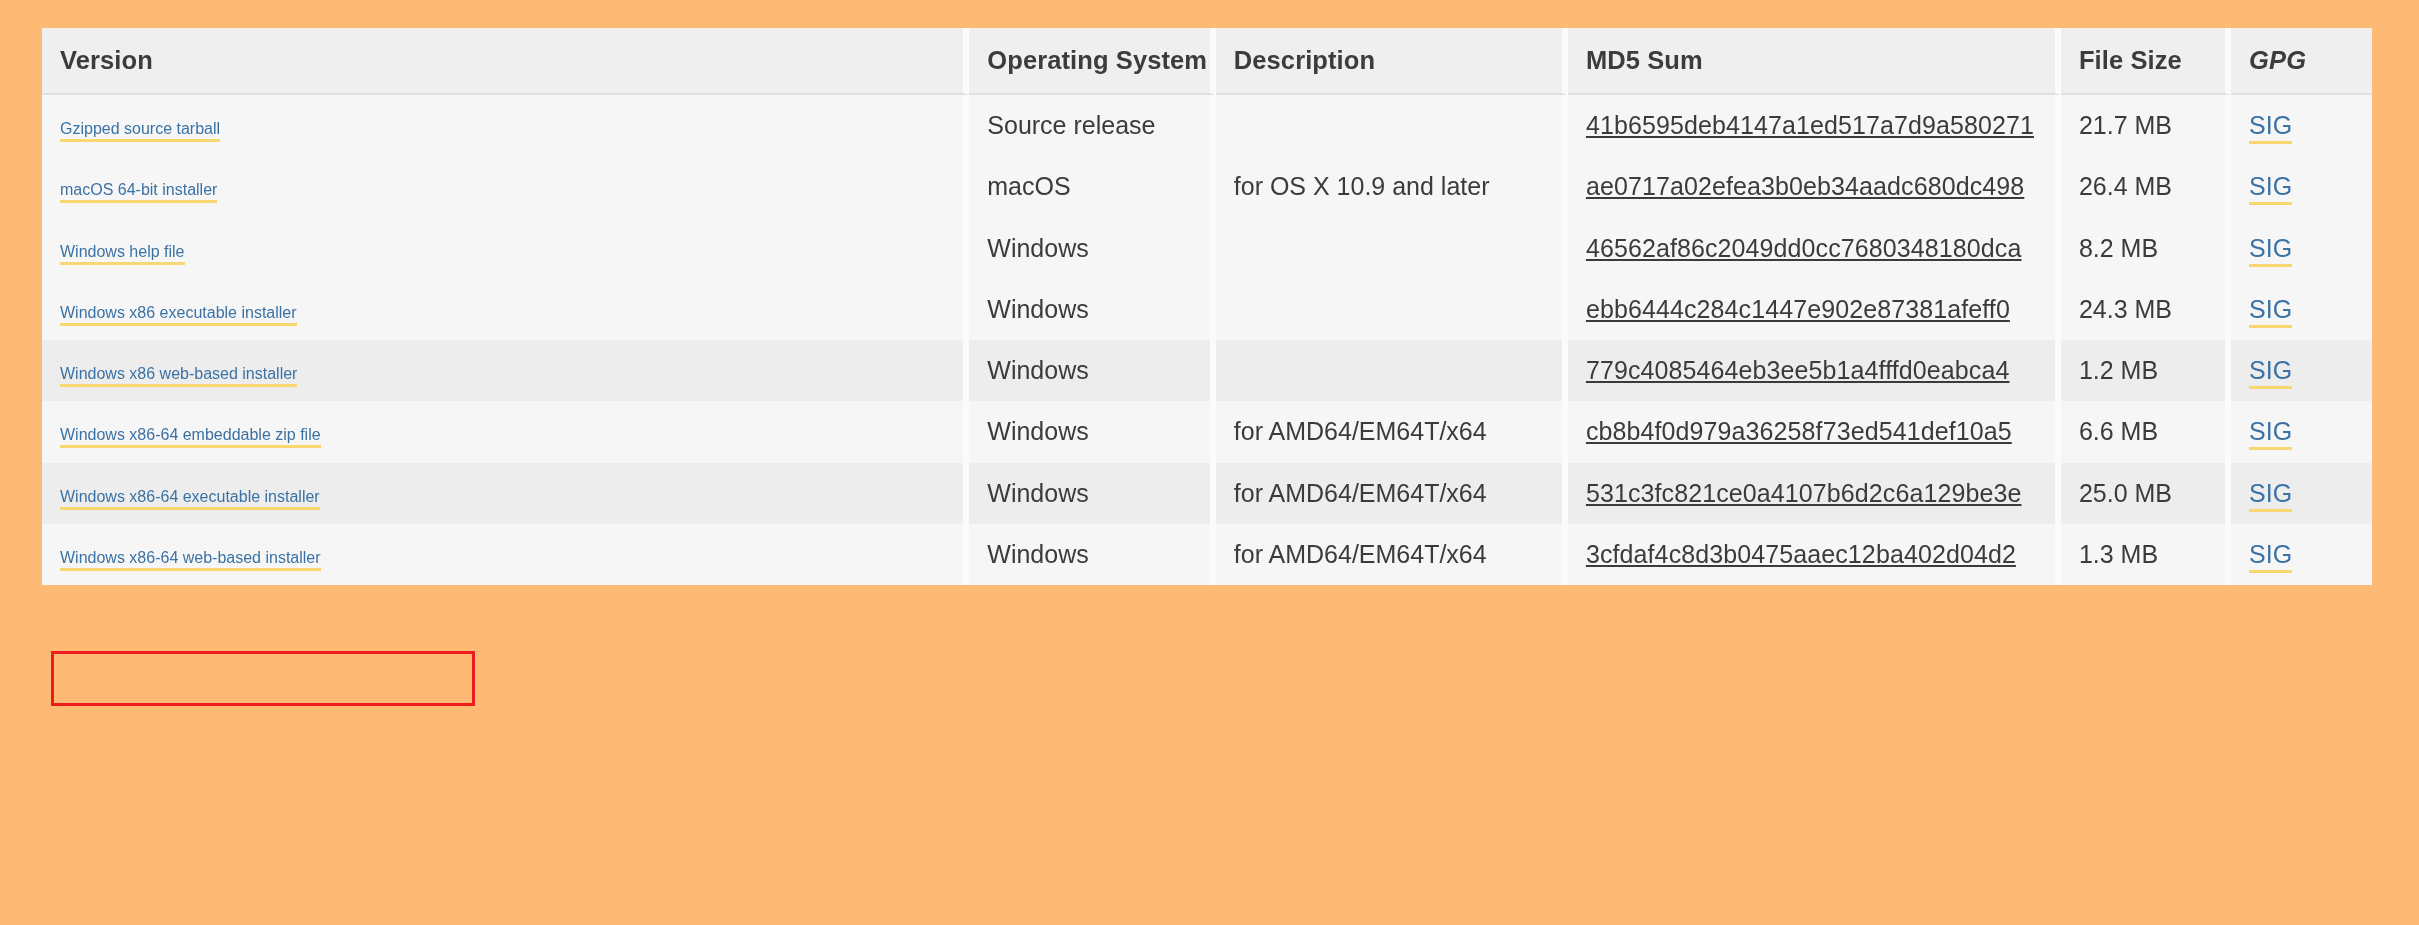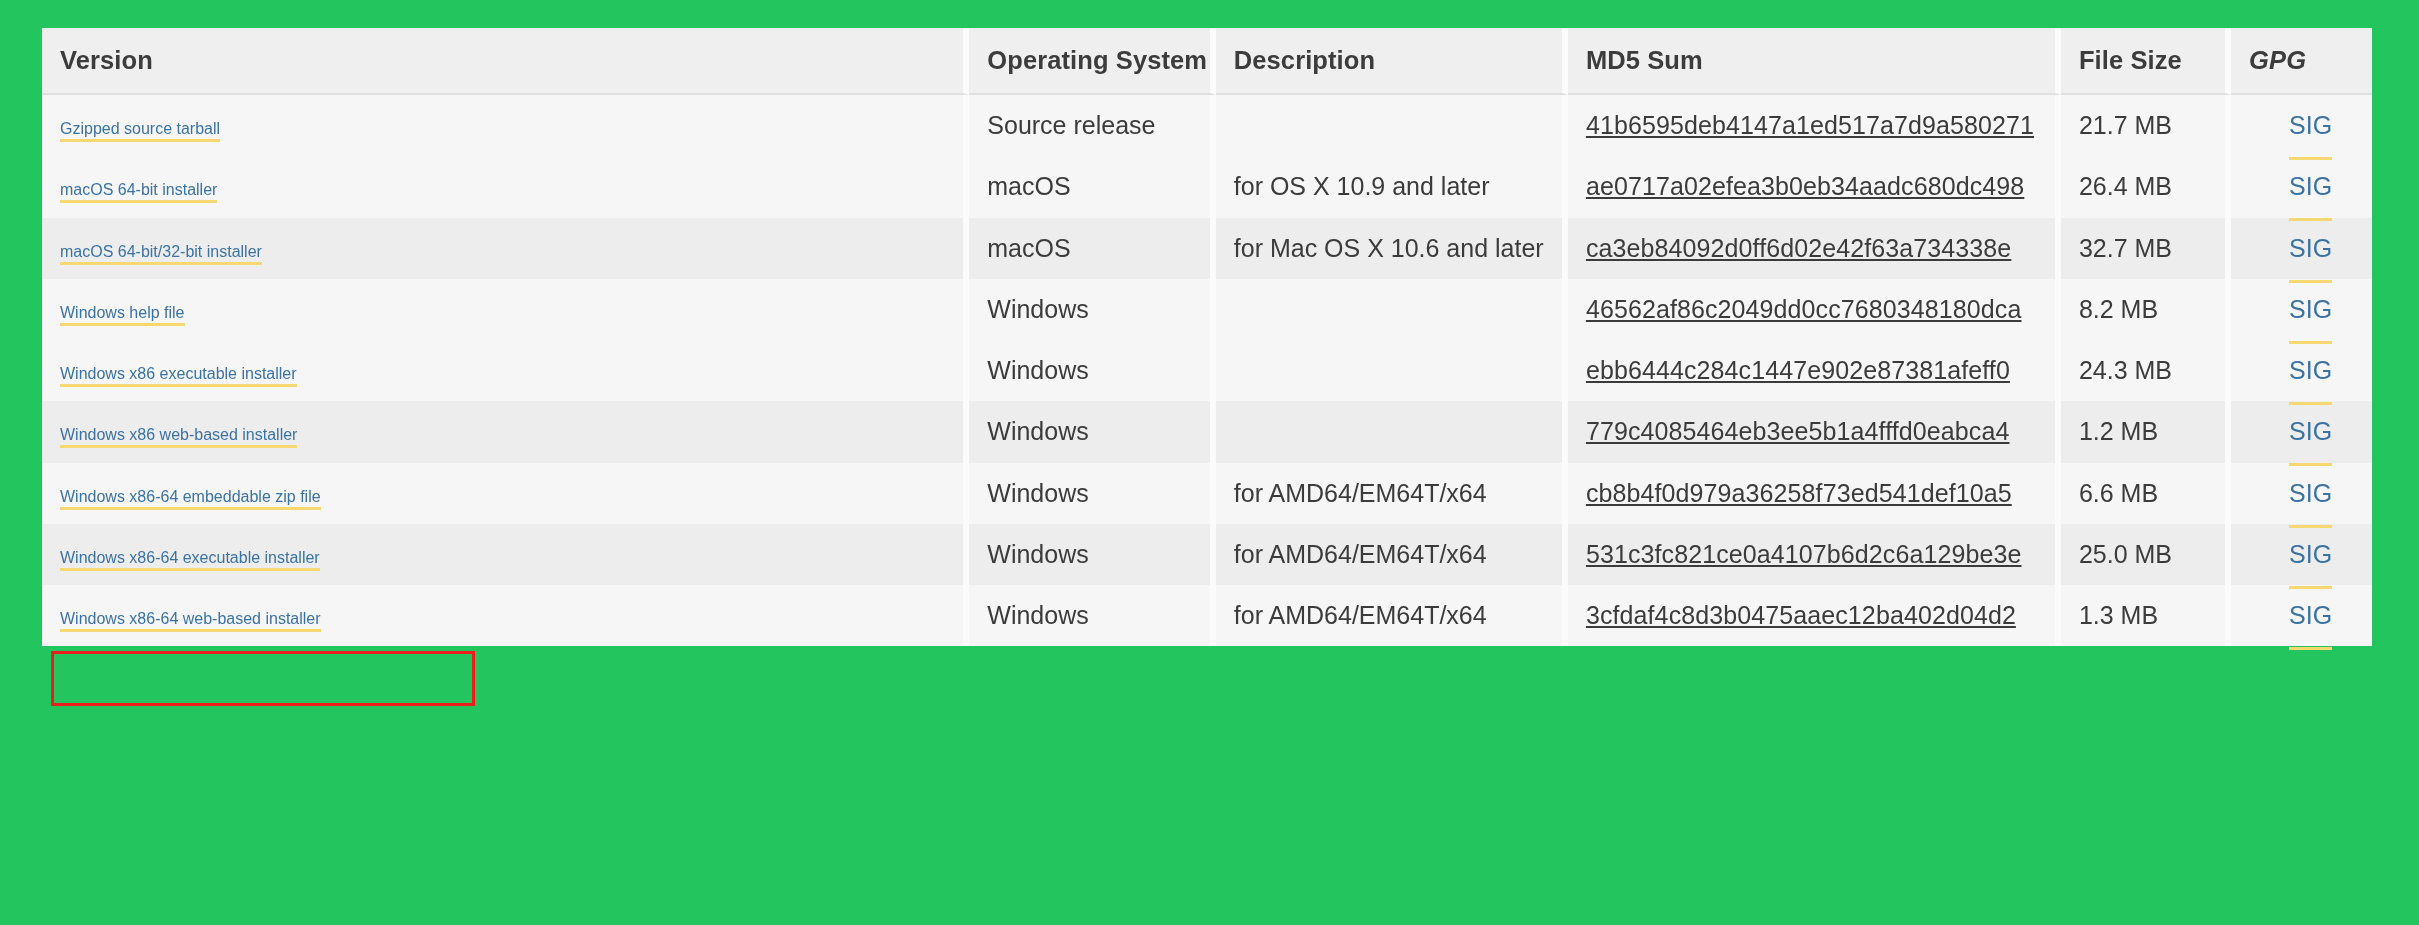--- a/index.html
+++ b/index.html
@@ -13,21 +13,21 @@
     height: 925px;
     font-family: "Liberation Sans", sans-serif;
     color: #333333;
     overflow: hidden;
   }
 
   .page {
     position: relative;
     width: 2419px;
     height: 925px;
-    background: #22c55e;
+    background: #fdba74;
     box-sizing: border-box;
   }
 
   .table-wrap {
     position: absolute;
     left: 42px;
     top: 28px;
     width: 2330px;
   }
 
@@ -86,24 +86,23 @@
     border-bottom: 3px solid #f7d772;
     padding-bottom: 2px;
     cursor: pointer;
     font-size: 16px;
   }
 
   a.sig-link {
     color: #3b72a4;
     text-decoration: none;
     border-bottom: 3px solid #f7d772;
-    padding-bottom: 18px;
+    padding-bottom: 2px;
     cursor: pointer;
     font-size: 25px;
-    margin-left: 40px;
   }
 
   td.col-md5 { font-size: 24.5px; letter-spacing: 0.1px; text-decoration: underline; }
   td.col-size { font-size: 25px; }
 
   
   .highlight-box {
     position: absolute;
     border: 3px solid #ee1d1d;
     box-sizing: border-box;
@@ -149,28 +148,20 @@
             <td class="col-gpg"><a class="sig-link">SIG</a></td>
           </tr>
           <tr class="odd">
             <td class="col-version"><a class="dl-link">macOS 64-bit installer</a></td>
             <td class="col-os">macOS</td>
             <td class="col-desc">for OS X 10.9 and later</td>
             <td class="col-md5">ae0717a02efea3b0eb34aadc680dc498</td>
             <td class="col-size">26.4 MB</td>
             <td class="col-gpg"><a class="sig-link">SIG</a></td>
           </tr>
-          <tr class="even">
-            <td class="col-version"><a class="dl-link">macOS 64-bit/32-bit installer</a></td>
-            <td class="col-os">macOS</td>
-            <td class="col-desc">for Mac OS X 10.6 and later</td>
-            <td class="col-md5">ca3eb84092d0ff6d02e42f63a734338e</td>
-            <td class="col-size">32.7 MB</td>
-            <td class="col-gpg"><a class="sig-link">SIG</a></td>
-          </tr>
           <tr class="odd">
             <td class="col-version"><a class="dl-link">Windows help file</a></td>
             <td class="col-os">Windows</td>
             <td class="col-desc"></td>
             <td class="col-md5">46562af86c2049dd0cc7680348180dca</td>
             <td class="col-size">8.2 MB</td>
             <td class="col-gpg"><a class="sig-link">SIG</a></td>
           </tr>
           <tr class="odd">
             <td class="col-version"><a class="dl-link">Windows x86 executable installer</a></td>

